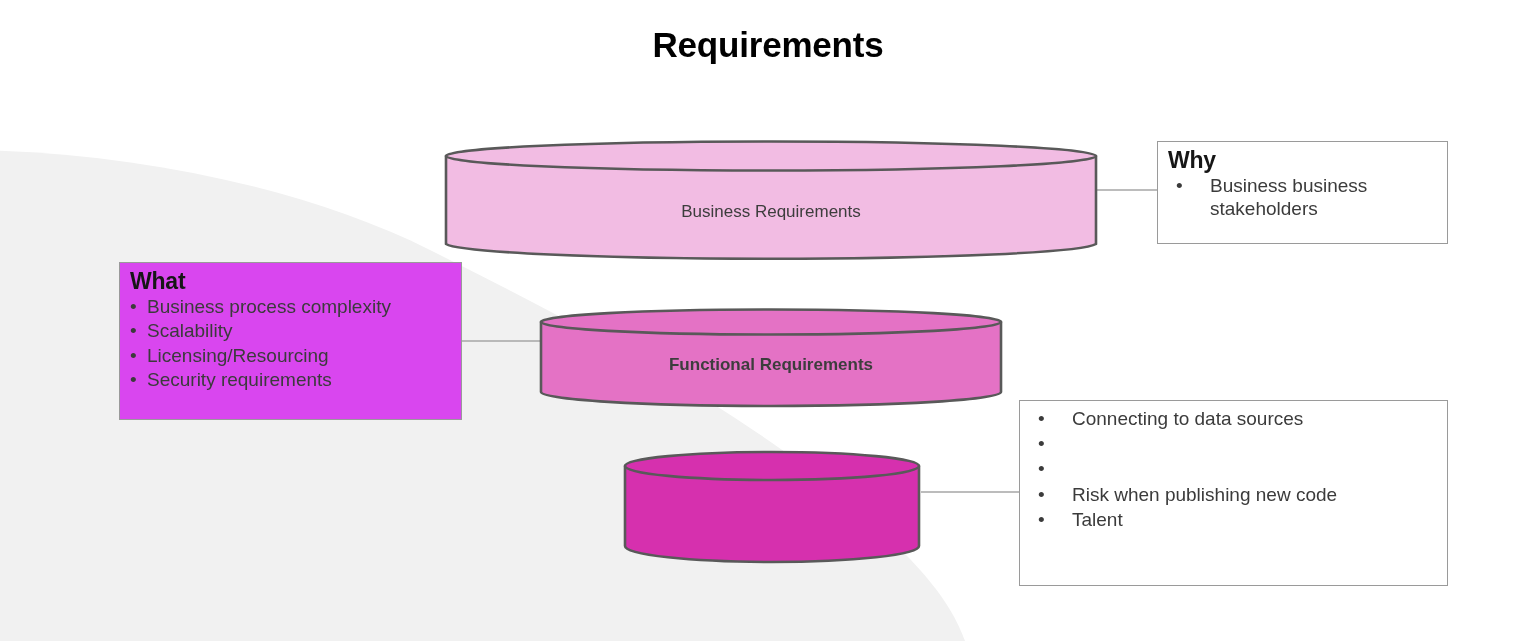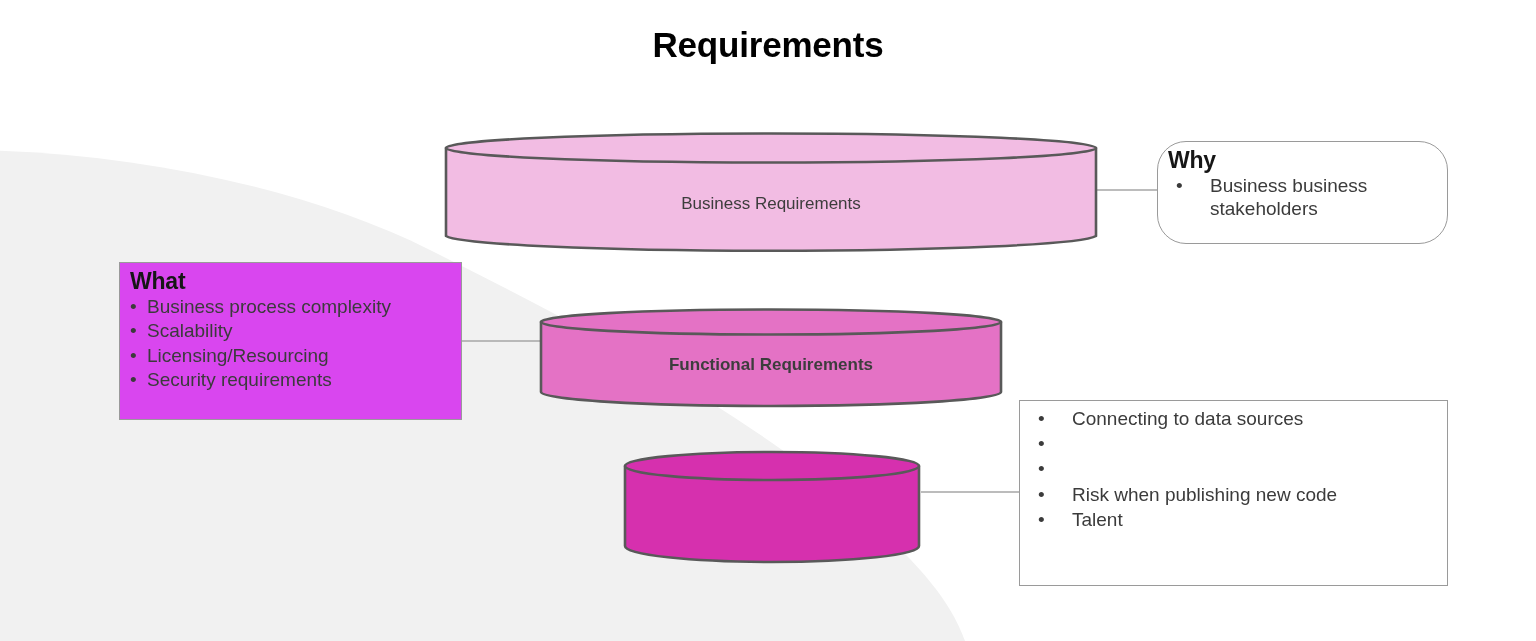--- a/index.html
+++ b/index.html
@@ -131,21 +131,21 @@
 
     <line x1="1097" y1="190" x2="1158" y2="190" stroke="#a6a6a6" stroke-width="1.4"></line>
 
     <line x1="462" y1="341" x2="540" y2="341" stroke="#a6a6a6" stroke-width="1.4"></line>
 
     <line x1="921" y1="492" x2="1019" y2="492" stroke="#a6a6a6" stroke-width="1.4"></line>
   </svg>
 
   <div id="page-title">Requirements</div>
 
-  <div class="cylinder-wrap" style="left:443px; top:132px; width:656px; height:120px;text-decoration:underline;">
+  <div class="cylinder-wrap" style="left:443px; top:140px; width:656px; height:120px;text-decoration:underline;">
     <svg width="656" height="120" viewBox="0 0 656 120">
       <path d="M 3,16 L 3,104 A 326,16 0 0 0 653,104 L 653,16 Z" fill="#f2bce3" stroke="#595959" stroke-width="2.6" stroke-linejoin="round"></path>
       <ellipse cx="328" cy="16" rx="325" ry="14.5" fill="#f2bce3" stroke="#595959" stroke-width="2.6"></ellipse>
     </svg>
     <div class="cyl-label" style="top:62px;">Business Requirements</div>
   </div>
 
   <div class="cylinder-wrap" style="left:538px; top:308px; width:466px; height:98px;">
     <svg width="466" height="98" viewBox="0 0 466 98">
       <path d="M 3,14 L 3,84 A 230,14 0 0 0 463,84 L 463,14 Z" fill="#e472c5" stroke="#595959" stroke-width="2.6" stroke-linejoin="round"></path>
@@ -154,21 +154,21 @@
     <div class="cyl-label" style="top:47px;font-weight:bold;">Functional Requirements</div>
   </div>
 
   <div class="cylinder-wrap" style="left:622px; top:450px; width:300px; height:112px;">
     <svg width="300" height="112" viewBox="0 0 300 112">
       <path d="M 3,16 L 3,96 A 147,16 0 0 0 297,96 L 297,16 Z" fill="#d630ae" stroke="#595959" stroke-width="2.6" stroke-linejoin="round"></path>
       <ellipse cx="150" cy="16" rx="147" ry="14" fill="#d630ae" stroke="#595959" stroke-width="2.6"></ellipse>
     </svg>
   </div>
 
-  <div class="callout callout-white" style="left:1157px; top:141px; width:291px; height:103px;border-radius:29px;">
+  <div class="callout callout-white" style="left:1157px; top:141px; width:291px; height:103px;">
     <h3>Why</h3>
     <ul class="indent-wide">
       <li>
         <span class="bullet">•</span>
         <span class="btext">Business business stakeholders</span>
       </li>
     </ul>
   </div>
 
   <div class="callout callout-gray" style="left:119px; top:262px; width:343px; height:158px;">

